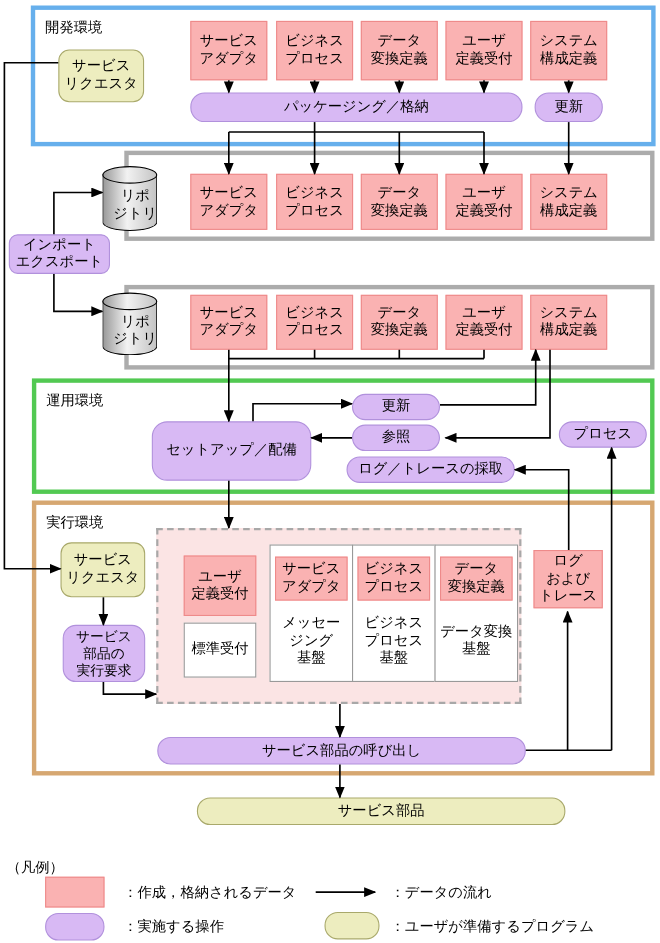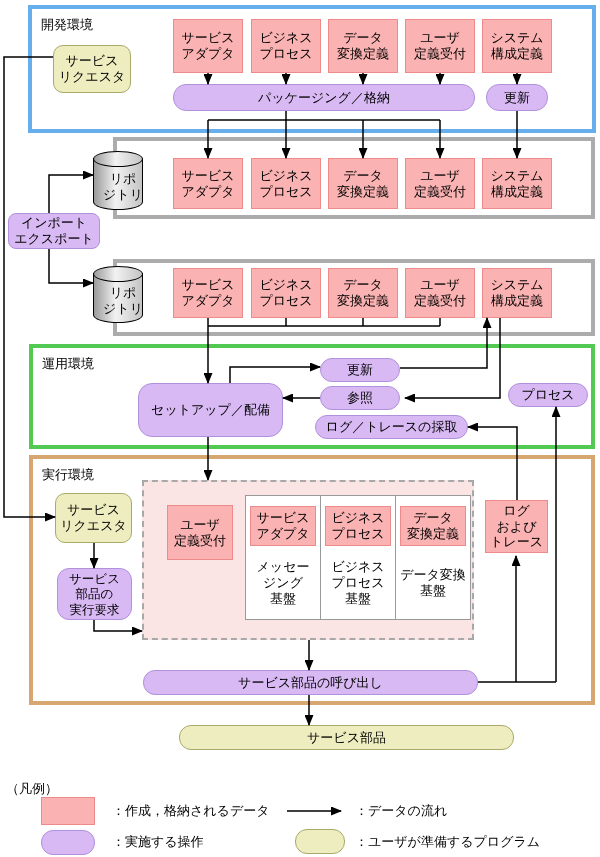--- a/index.html
+++ b/index.html
@@ -106,20 +106,21 @@
 </div>
 <div class="abs box yellow" style="left:55px;top:493px;width:77px;height:50px;border-radius:10px;z-index:4;">サービス
 リクエスタ</div>
 <div class="abs box purple" style="left:57px;top:568px;width:75px;height:52px;border-radius:12px;z-index:4;font-size:12.5px;">サービス
 部品の
 実行要求</div>
 
 <div class="abs hcsc" style="left:142px;top:480px;width:332px;height:160px;z-index:2;">
   <div class="abs box pink" style="left:23px;top:23px;width:66px;height:55px;">ユーザ
 定義受付</div>
+  <div class="abs box whitebox" style="left:23px;top:84px;width:66px;height:50px;">標準受付</div>
 
   <div class="abs col" style="left:101px;top:13px;width:76px;height:125px;">
     <div class="abs box pink" style="left:4px;top:10px;width:66px;height:40px;">サービス
 アダプタ</div>
     <div class="abs box" style="left:0;right:0;top:53px;bottom:2px;font-size:13px;">メッセー
 ジング
 基盤</div>
   </div>
   <div class="abs col" style="left:176px;top:13px;width:76px;height:125px;">
     <div class="abs box pink" style="left:4px;top:10px;width:66px;height:40px;">ビジネス

